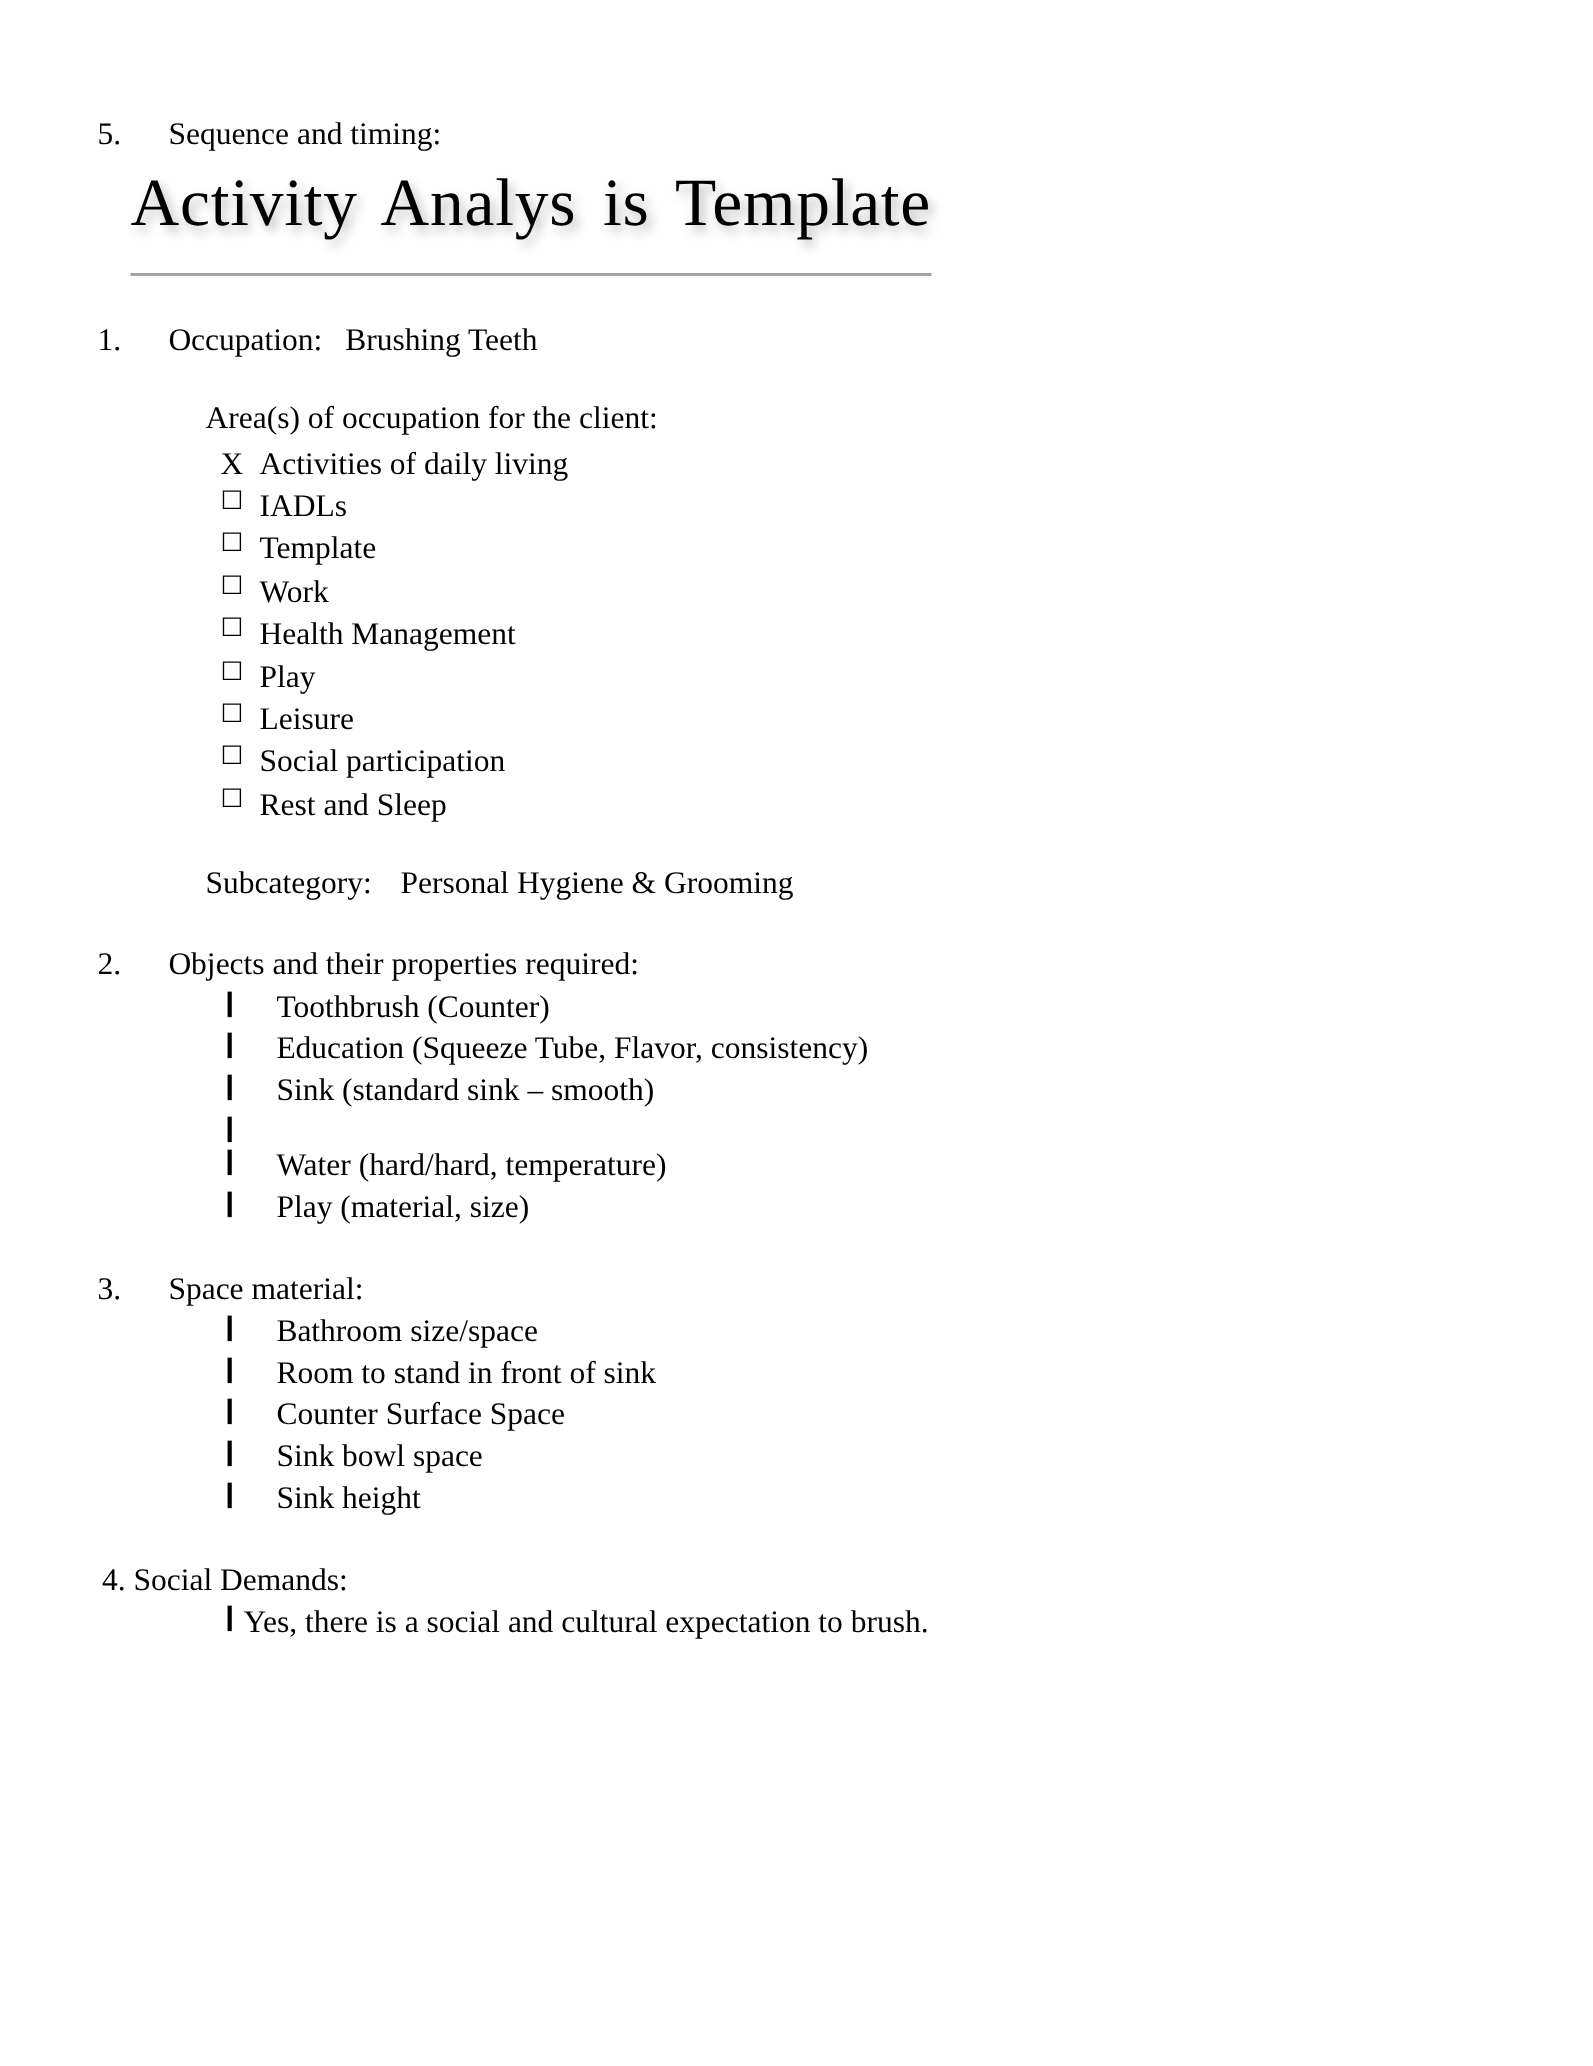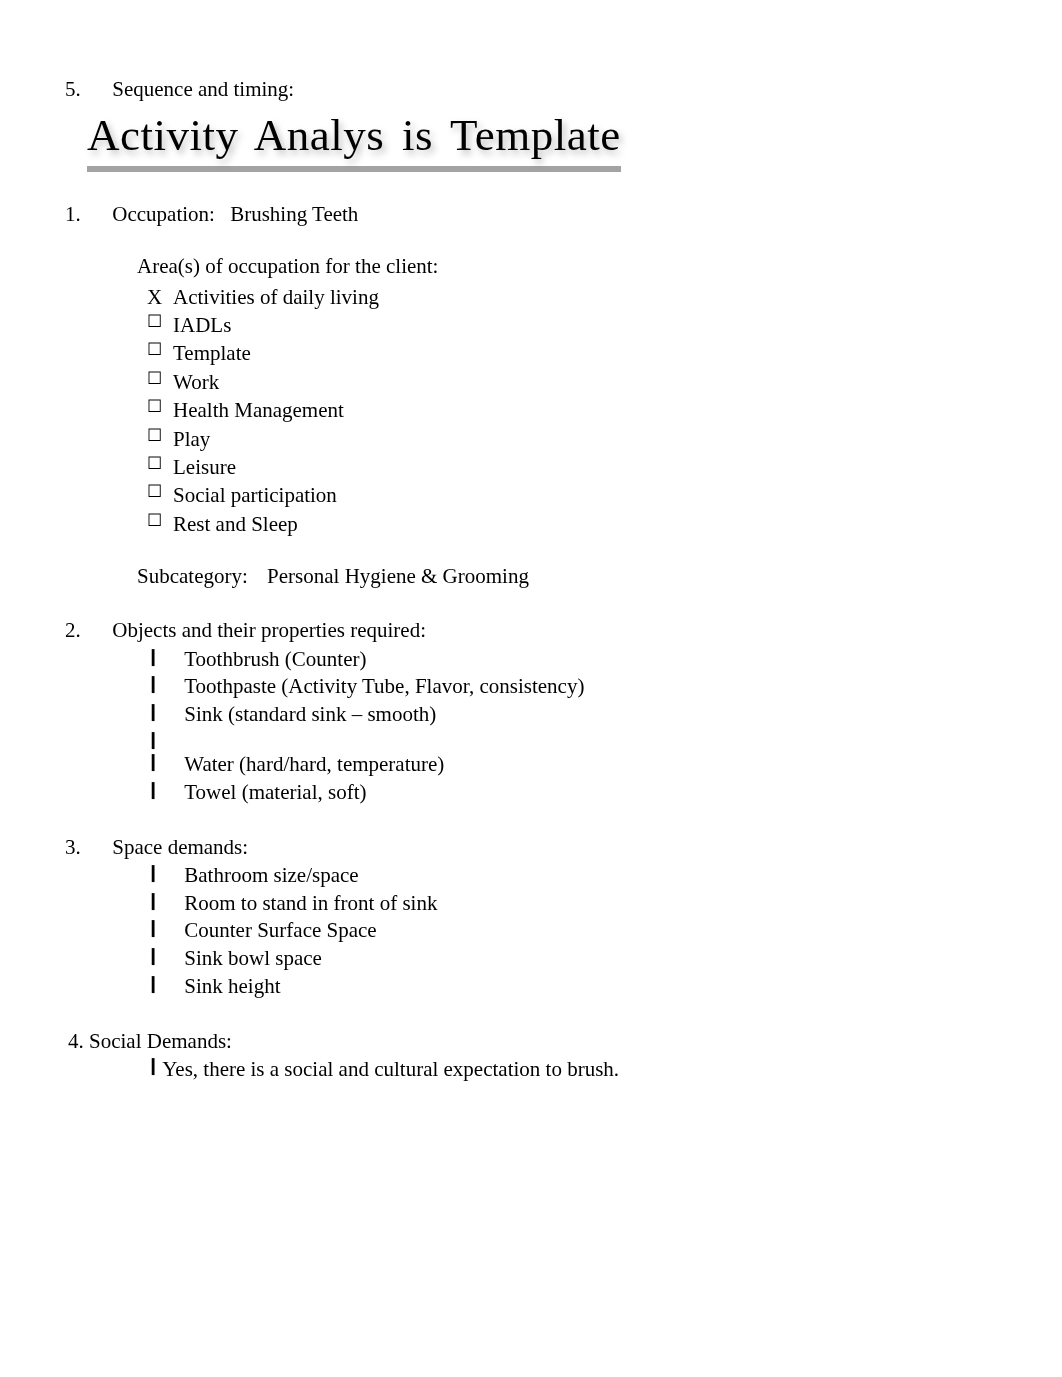--- a/index.html
+++ b/index.html
@@ -26,23 +26,23 @@
       width: 42px;
     }
     .title-wrap {
       padding-left: 22px;
       margin-bottom: 28px;
     }
     .title {
       font-size: 45px;
       font-weight: 400;
       letter-spacing: 0.5px;
-      border-bottom: 6px solid #a3a3a3;
-      display: inline-block;
-      padding-bottom: 0;
+      border-bottom: 2px solid #a3a3a3;
+      display: inline-block;
+      padding-bottom: 16px;
       text-shadow: 3px 4px 7px rgba(0,0,0,0.28);
       word-spacing: 6px;
     }
     .section {
       margin-bottom: 26px;
     }
     .section-head {
       padding-left: 0;
     }
     .section-head .num {
@@ -188,44 +188,44 @@
     <span class="num">2.</span>
     <span>Objects and their properties required:</span>
   </div>
   <div class="sub-list">
     <div class="sub-row">
       <span class="bullet-glyph">❙</span>
       <span>Toothbrush (Counter)</span>
     </div>
     <div class="sub-row">
       <span class="bullet-glyph">❙</span>
-      <span>Toothpaste (Activity Tube, Flavor, consistency)</span>
+      <span>Education (Squeeze Tube, Flavor, consistency)</span>
     </div>
     <div class="sub-row">
       <span class="bullet-glyph">❙</span>
       <span>Sink (standard sink – smooth)</span>
     </div>
     <div class="sub-row">
       <span class="bullet-glyph">❙</span>
     </div>
     <div class="sub-row">
       <span class="bullet-glyph">❙</span>
       <span>Water (hard/hard, temperature)</span>
     </div>
     <div class="sub-row">
       <span class="bullet-glyph">❙</span>
-      <span>Towel (material, soft)</span>
+      <span>Play (material, size)</span>
     </div>
   </div>
 </div>
 
 <div class="section">
   <div class="section-head">
     <span class="num">3.</span>
-    <span>Space demands:</span>
+    <span>Space material:</span>
   </div>
   <div class="sub-list">
     <div class="sub-row">
       <span class="bullet-glyph">❙</span>
       <span>Bathroom size/space</span>
     </div>
     <div class="sub-row">
       <span class="bullet-glyph">❙</span>
       <span>Room to stand in front of sink</span>
     </div>

